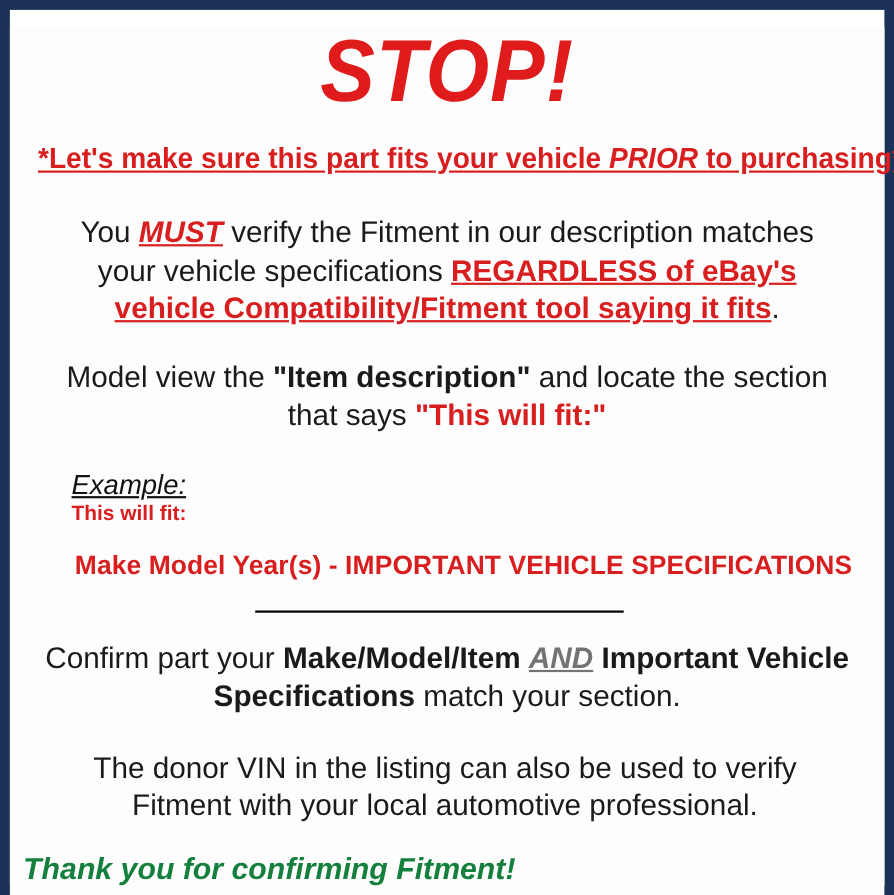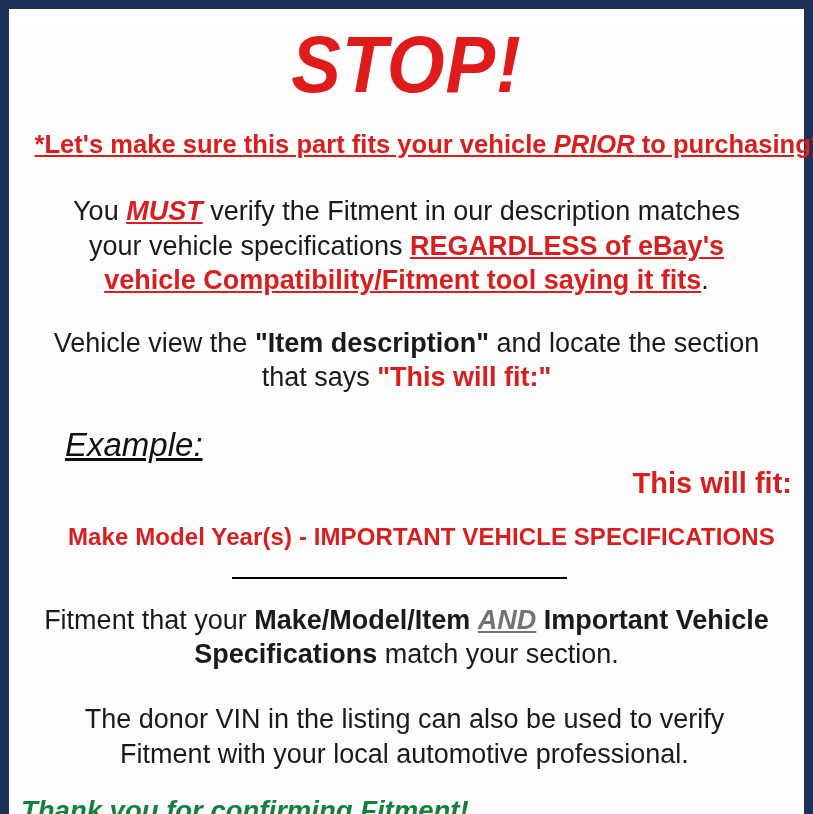--- a/index.html
+++ b/index.html
@@ -97,33 +97,32 @@
   #please-para .b { font-weight: bold; }
   #please-para .rb { color: #d81e1e; font-weight: bold; }
 
   
   #example-block {
     margin: 32px 0 0 0;
     padding-left: 44px;
     text-align: left;
   }
   #example-label {
-    font-size: 33px;
+    font-size: 25px;
     font-style: italic;
     text-decoration: underline;
     color: #111111;
     line-height: 1.12;
   }
   #example-willfit {
-    font-size: 29px;
+    font-size: 19px;
     font-weight: bold;
     color: #d81e1e;
     line-height: 1.25;
     margin-top: 1px;
-    text-align: right;
   }
   #example-spec {
     margin-top: 22px;
     padding-left: 3px;
     font-size: 24px;
     font-weight: bold;
     color: #d81e1e;
     letter-spacing: 0.1px;
     white-space: nowrap;
   }
@@ -183,32 +182,32 @@
 
 <div id="notice-card">
   <div id="notice-inner">
 
     <div id="stop-title">STOP!</div>
 
     <div id="subtitle"><span>*Let's make sure this part fits your vehicle </span><span class="kw">PRIOR</span><span> to purchasing*</span></div>
 
     <div id="must-para" class="blk"><span>You </span><span class="must-kw">MUST</span><span> verify the Fitment in our description matches your vehicle specifications </span><span class="regardless-kw">REGARDLESS of eBay's vehicle Compatibility/Fitment tool saying it fits</span><span>.</span></div>
 
-    <div id="please-para" class="blk"><span>Vehicle view the </span><span class="b">"Item description"</span><span> and locate the section that says </span><span class="rb">"This will fit:"</span></div>
+    <div id="please-para" class="blk"><span>Model view the </span><span class="b">"Item description"</span><span> and locate the section that says </span><span class="rb">"This will fit:"</span></div>
 
     <div id="example-block">
       <div id="example-label">Example:</div>
       <div id="example-willfit">This will fit:</div>
       <div id="example-spec">Make Model Year(s) - IMPORTANT VEHICLE SPECIFICATIONS</div>
     </div>
 
     <div id="divider-wrap">
       <div id="divider"></div>
     </div>
 
-    <div id="confirm-para" class="blk"><span>Fitment that your </span><span class="b">Make/Model/Item</span><span> </span><span class="and-kw">AND</span><span> </span><span class="b">Important Vehicle Specifications</span><span> match your section.</span></div>
+    <div id="confirm-para" class="blk"><span>Confirm part your </span><span class="b">Make/Model/Item</span><span> </span><span class="and-kw">AND</span><span> </span><span class="b">Important Vehicle Specifications</span><span> match your section.</span></div>
 
     <div id="vin-para" class="blk">The donor VIN in the listing can also be used to verify Fitment with your local automotive professional.</div>
 
     <div id="thanks-line">Thank you for confirming Fitment!</div>
 
   </div>
 </div>
 
 </body></html>

